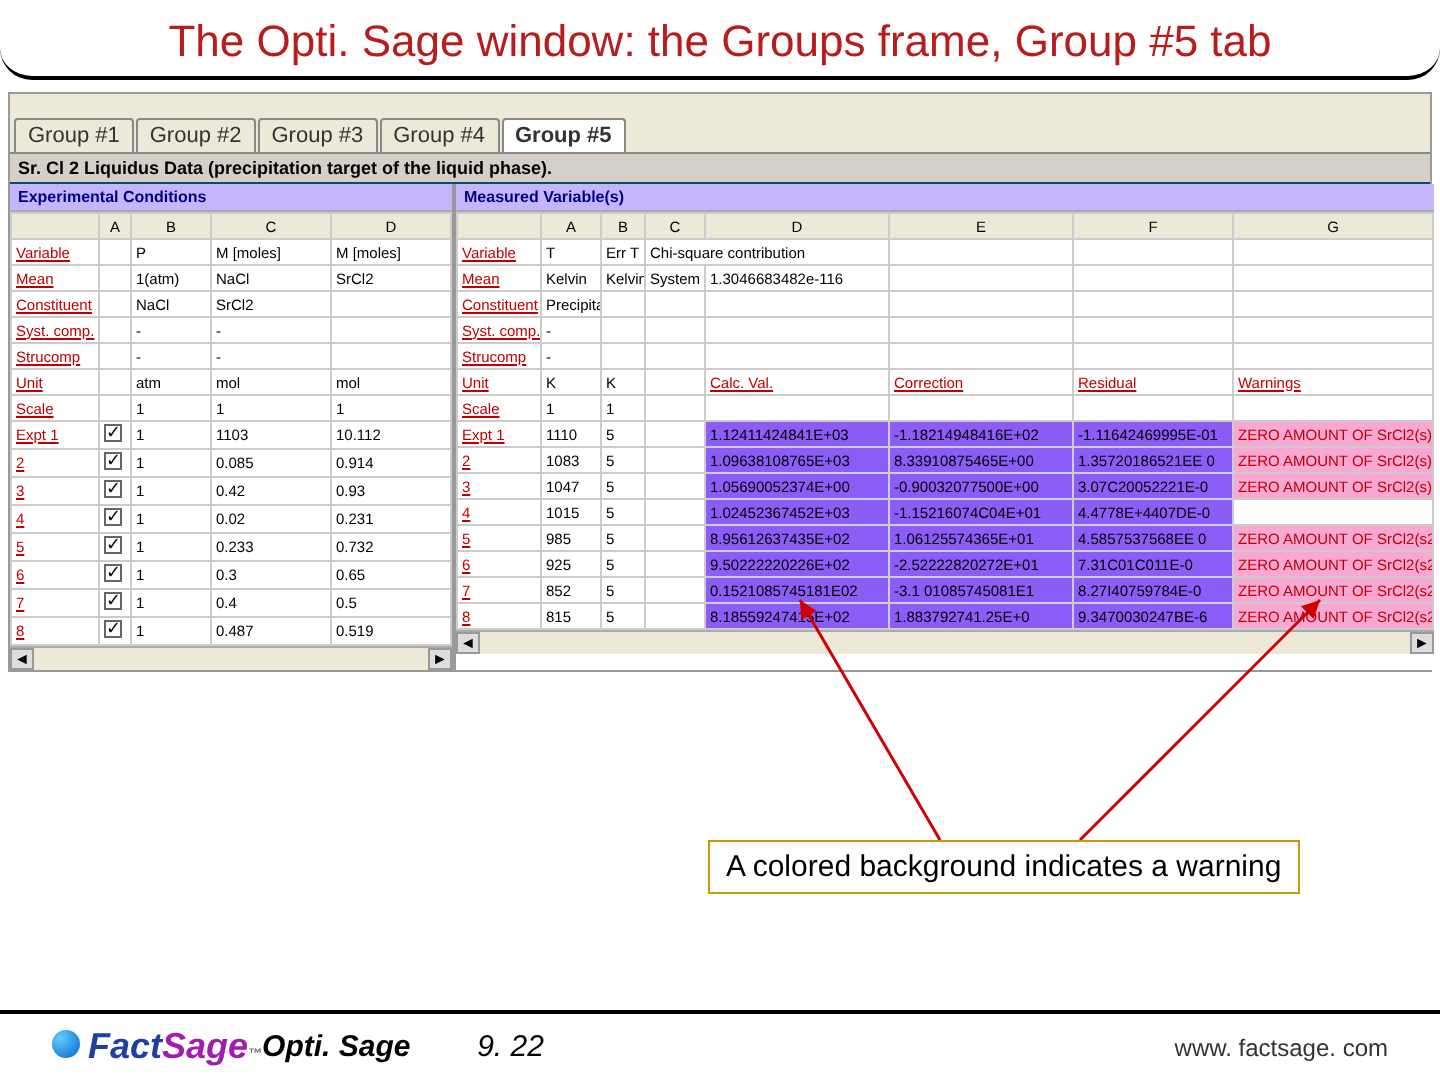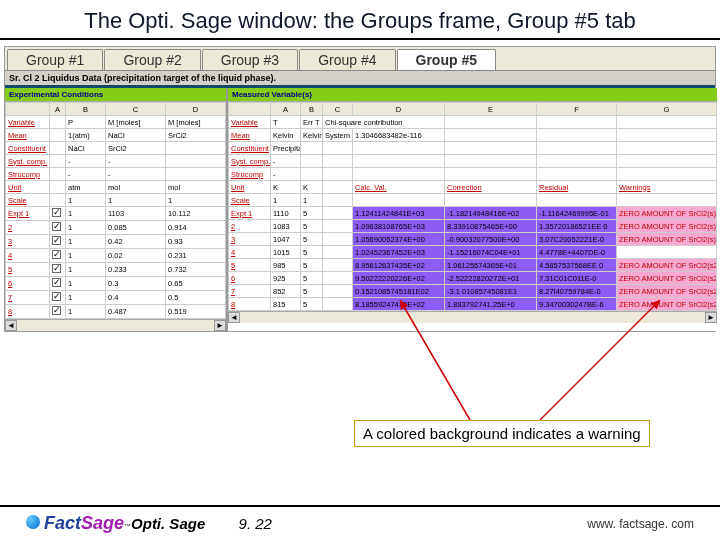--- a/index.html
+++ b/index.html
@@ -11,69 +11,71 @@
     background: #fff;
     position: relative;
     overflow: hidden;
   }
   .slide-title {
     font-size: 22px;
     text-align: center;
     padding: 8px 0 4px 0;
     border-bottom: 2px solid #000;
     font-family: Arial, sans-serif;
-    color: #0f172a;
+    color: #b91c1c;
+    border-radius: 16px;
   }
   .app-area {
     margin: 6px 4px 0 4px;
     border: 1px solid #999;
     background: #ece9d8;
   }
   .tabs {
     display: flex;
     background: #ece9d8;
     border-bottom: 1px solid #888;
     padding: 2px 2px 0 2px;
   }
   .tab {
-    font-size: 14px;
-    padding: 2px 18px;
+    font-size: 11px;
+    padding: 2px 6px;
     background: #ece9d8;
     border: 1px solid #888;
     border-bottom: none;
     margin-right: 1px;
     border-radius: 2px 2px 0 0;
     color: #333;
+    margin-top: 10px;
   }
   .tab.active {
     background: #fff;
     font-weight: bold;
   }
   .group-title {
     background: #d4d0c8;
     font-size: 9px;
     font-weight: bold;
     padding: 2px 4px;
-    border-bottom: 3px solid #0c4a6e;
+    border-bottom: 1px solid #0c4a6e;
   }
   .panels {
     display: flex;
     gap: 2px;
     background: #999;
   }
   .panel-left {
     width: 225px;
     background: #fff;
   }
   .panel-right {
     flex: 1;
     background: #fff;
   }
   .panel-header {
-    background: #84cc16;
+    background: #c4b5fd;
     font-size: 8px;
     font-weight: bold;
     color: #00008b;
     padding: 2px 4px;
     border-bottom: 1px solid #aaa;
   }
   table.grid {
     border-collapse: collapse;
     width: 100%;
     font-size: 7.5px;

